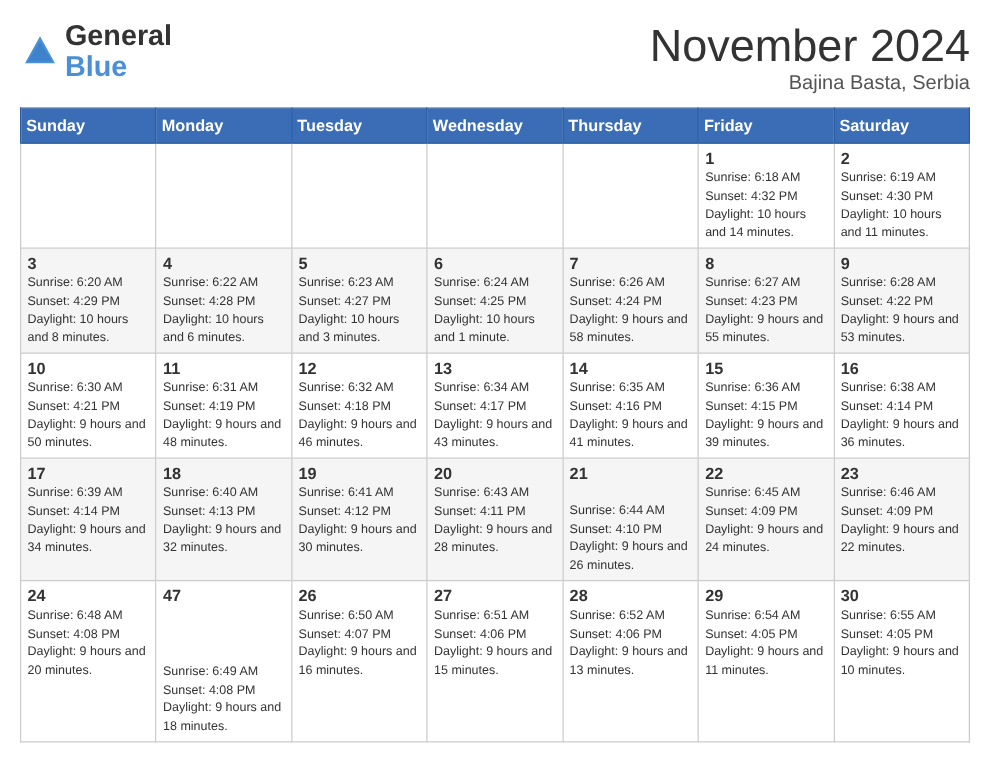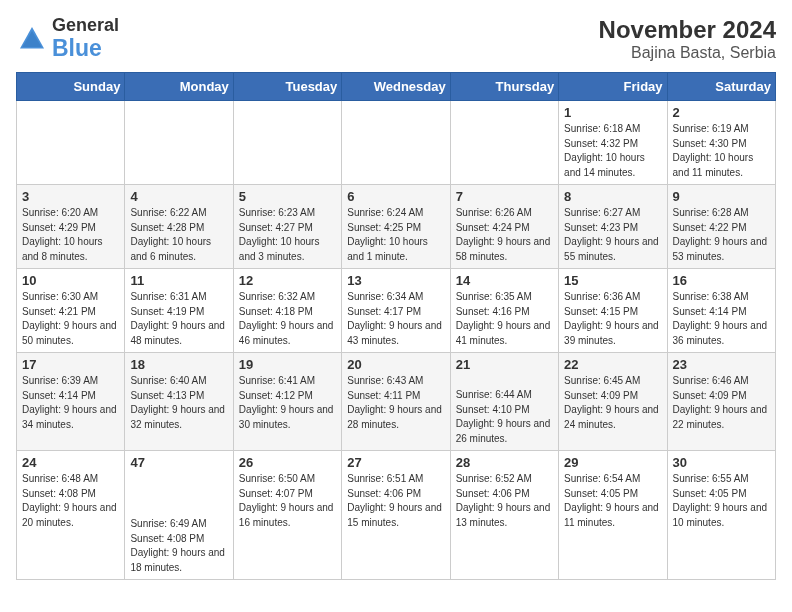--- a/index.html
+++ b/index.html
@@ -19,58 +19,58 @@
     .logo {
       display: flex;
       align-items: center;
     }
     .logo-text {
       display: flex;
       flex-direction: column;
       line-height: 1.1;
     }
     .logo-general {
-      font-size: 18px;
+      font-size: 23px;
       font-weight: bold;
       color: #333;
     }
     .logo-blue {
       font-size: 23px;
       font-weight: bold;
       color: #4a90d9;
     }
     .logo-icon {
       width: 32px;
       height: 32px;
       margin-right: 4px;
     }
     .title-block {
       text-align: right;
     }
     .month-title {
-      font-size: 24px;
-      font-weight: bold;
+      font-size: 36px;
+      font-weight: normal;
       color: #333;
     }
     .location {
       font-size: 16px;
       color: #555;
     }
     table {
       width: 100%;
       border-collapse: collapse;
       table-layout: fixed;
     }
     thead th {
       background-color: #3a6db5;
       color: #fff;
       font-size: 13px;
       font-weight: bold;
       padding: 6px 4px;
-      text-align: right;
+      text-align: left;
       border: 1px solid #2a5da0;
     }
     tbody td {
       border: 1px solid #ccc;
       vertical-align: top;
       padding: 4px 5px;
       font-size: 10.5px;
       color: #333;
       height: 80px;
       background: #fff;

